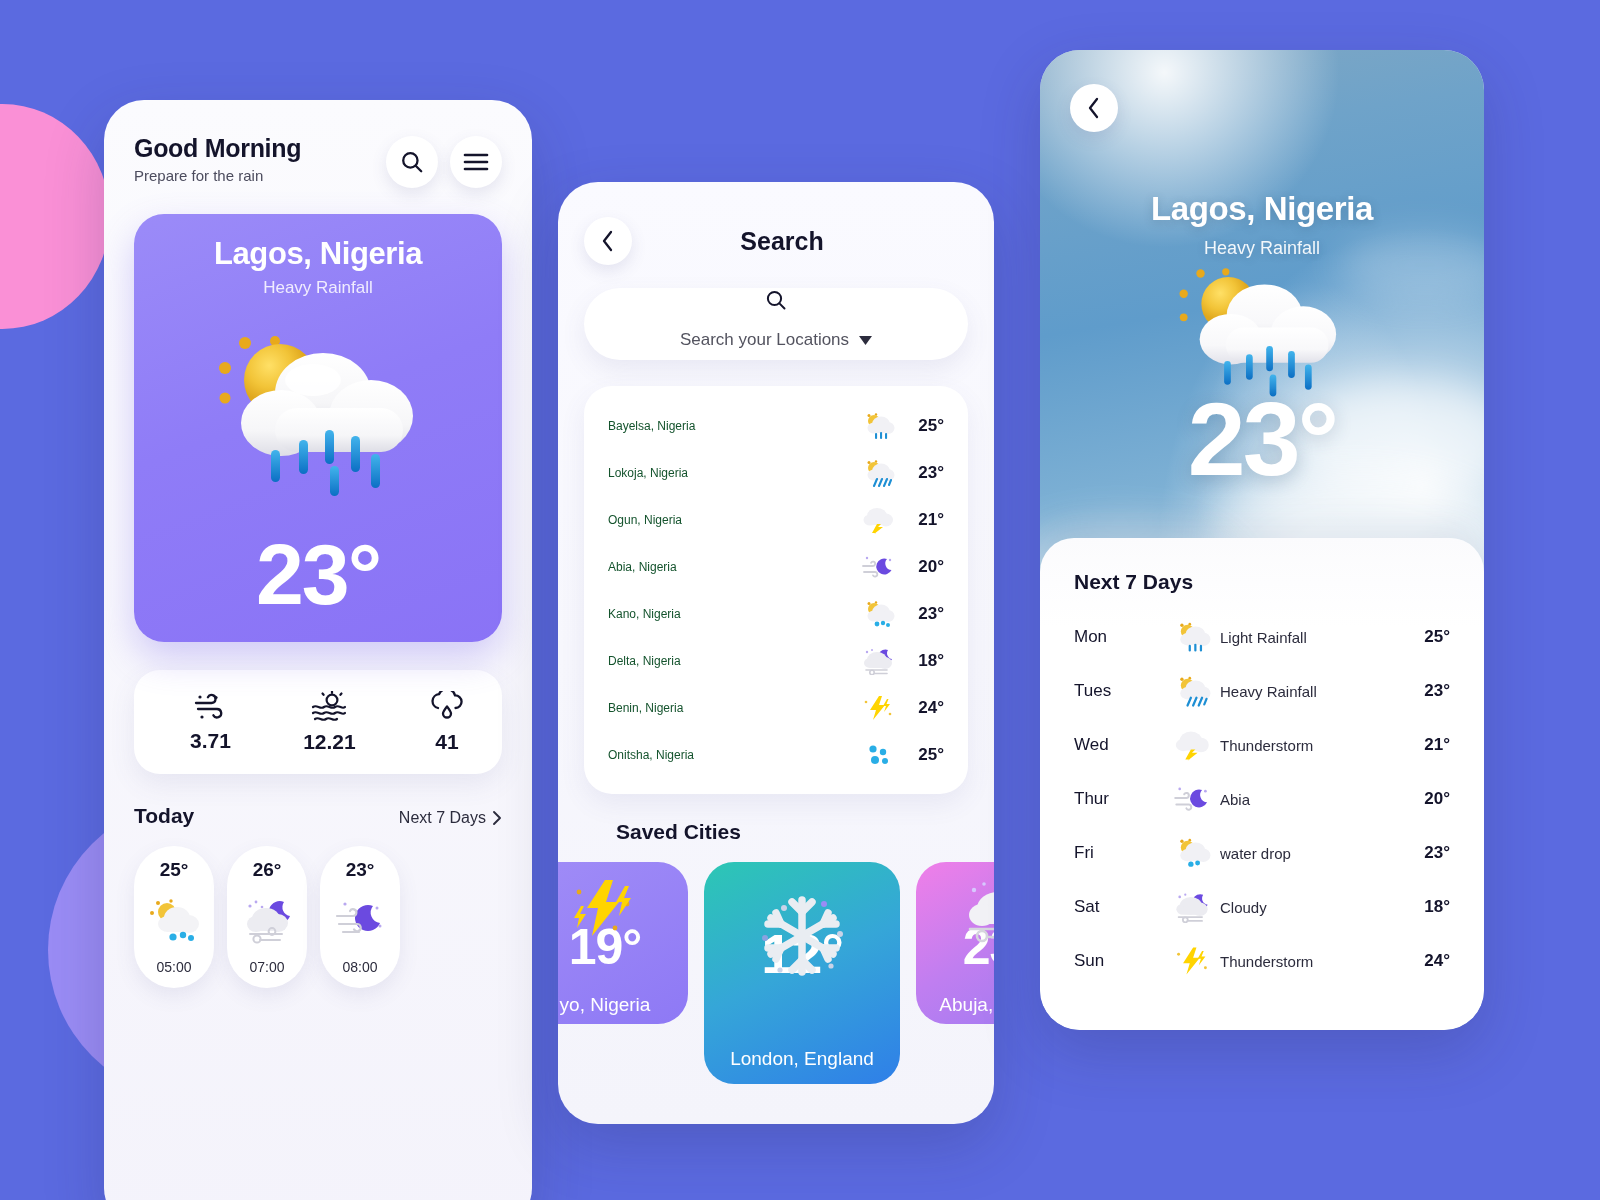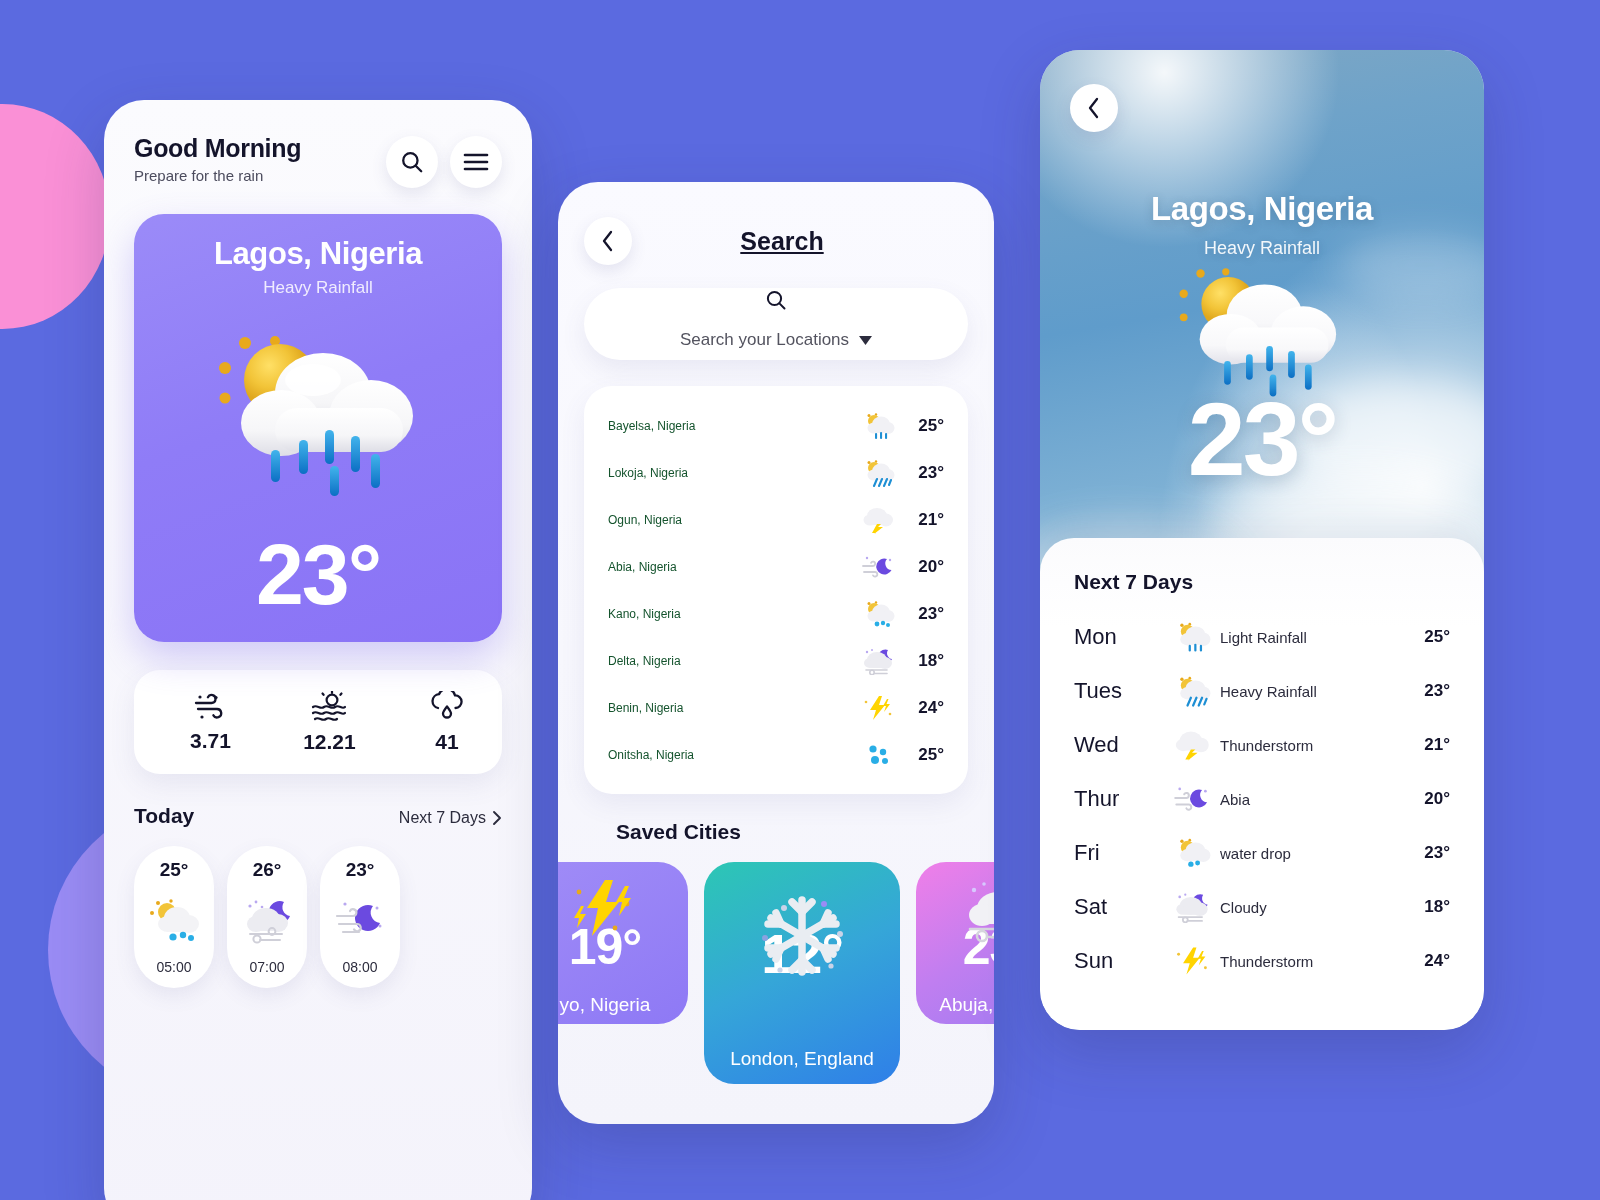--- a/index.html
+++ b/index.html
@@ -93,21 +93,21 @@
 
   
   #screen-search {
     left: 558px; top: 182px; width: 436px; height: 942px;
     background: linear-gradient(180deg,#fafaff 0%,#f4f4fb 100%);
     padding: 34px 26px 0 26px;
   }
   .srch-header { display: flex; align-items: center; position: relative; height: 50px; }
   .srch-title {
     position: absolute; left: 12px; right: 0; text-align: center;
-    font-size: 25px; font-weight: bold; color: #14142b; text-decoration: underline;
+    font-size: 25px; font-weight: bold; color: #14142b;
   }
   .back-btn {
     width: 48px; height: 48px; border-radius: 50%; background: #fff;
     display: flex; align-items: center; justify-content: center;
     box-shadow: 0 6px 16px rgba(80,80,140,.13); cursor: pointer; z-index: 2;
   }
   .search-box {
     margin-top: 22px; height: 72px; border-radius: 36px; background: #fff;
     box-shadow: 0 10px 24px rgba(90,90,150,.10);
     display: flex; align-items: center; padding: 0 26px; gap: 18px; flex-direction: column;
@@ -185,21 +185,21 @@
     position: absolute; left: 0; right: 0; top: 488px; bottom: 0;
     background: linear-gradient(180deg,#fbfbfd 0%,#ffffff 18%,#ffffff 100%);
     border-radius: 34px 34px 40px 40px;
     padding: 32px 34px 0 34px;
     box-shadow: 0 -10px 34px rgba(60,80,120,.10);
   }
   .week-title { font-size: 21px; font-weight: bold; color: #14142b; }
   .week-row {
     display: flex; align-items: center; height: 54px; cursor: pointer;
   }
-  .wk-day { width: 96px; font-size: 22px; color: #14142b; }
+  .wk-day { width: 96px; font-size: 17px; color: #14142b; }
   .wk-icon { width: 44px; display: flex; justify-content: center; }
   .wk-cond { flex: 1; font-size: 15px; color: #2c2c3d; padding-left: 6px; }
   .wk-temp { font-size: 17px; font-weight: bold; color: #14142b; }
   .week-rows { margin-top: 16px; }
 
   svg { display: block; }
 </style>
 </head>
 <body>
 

